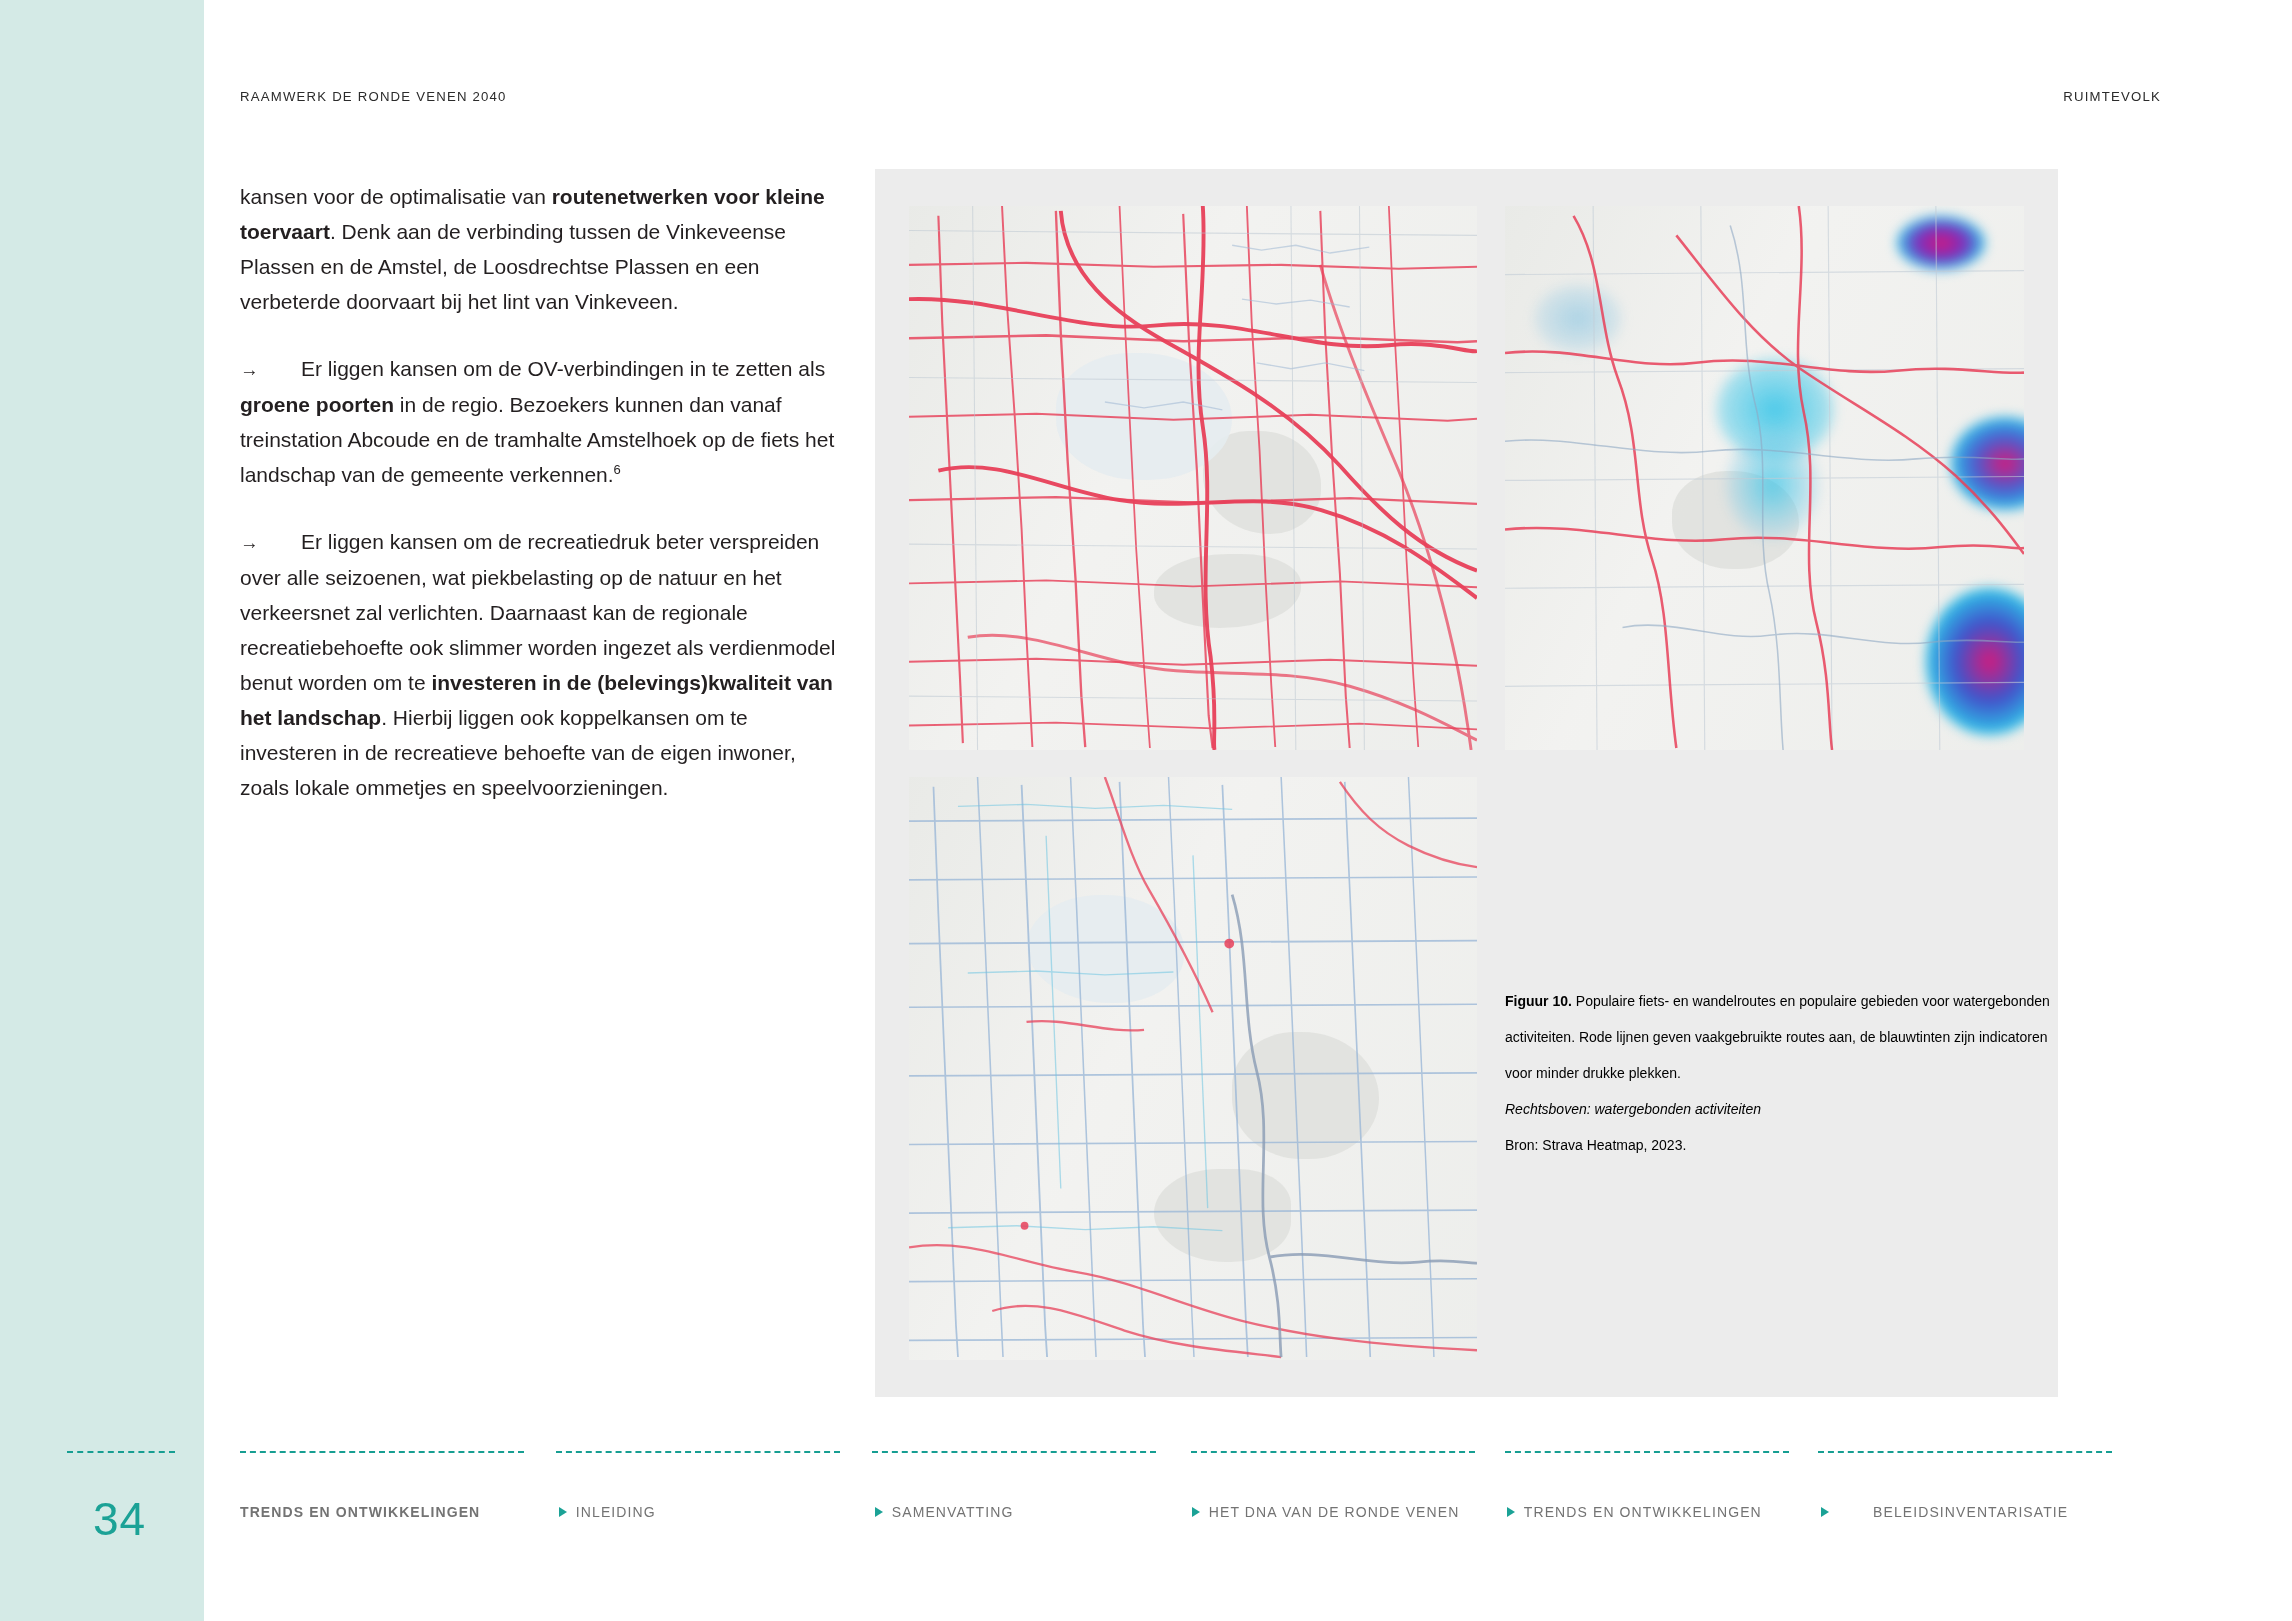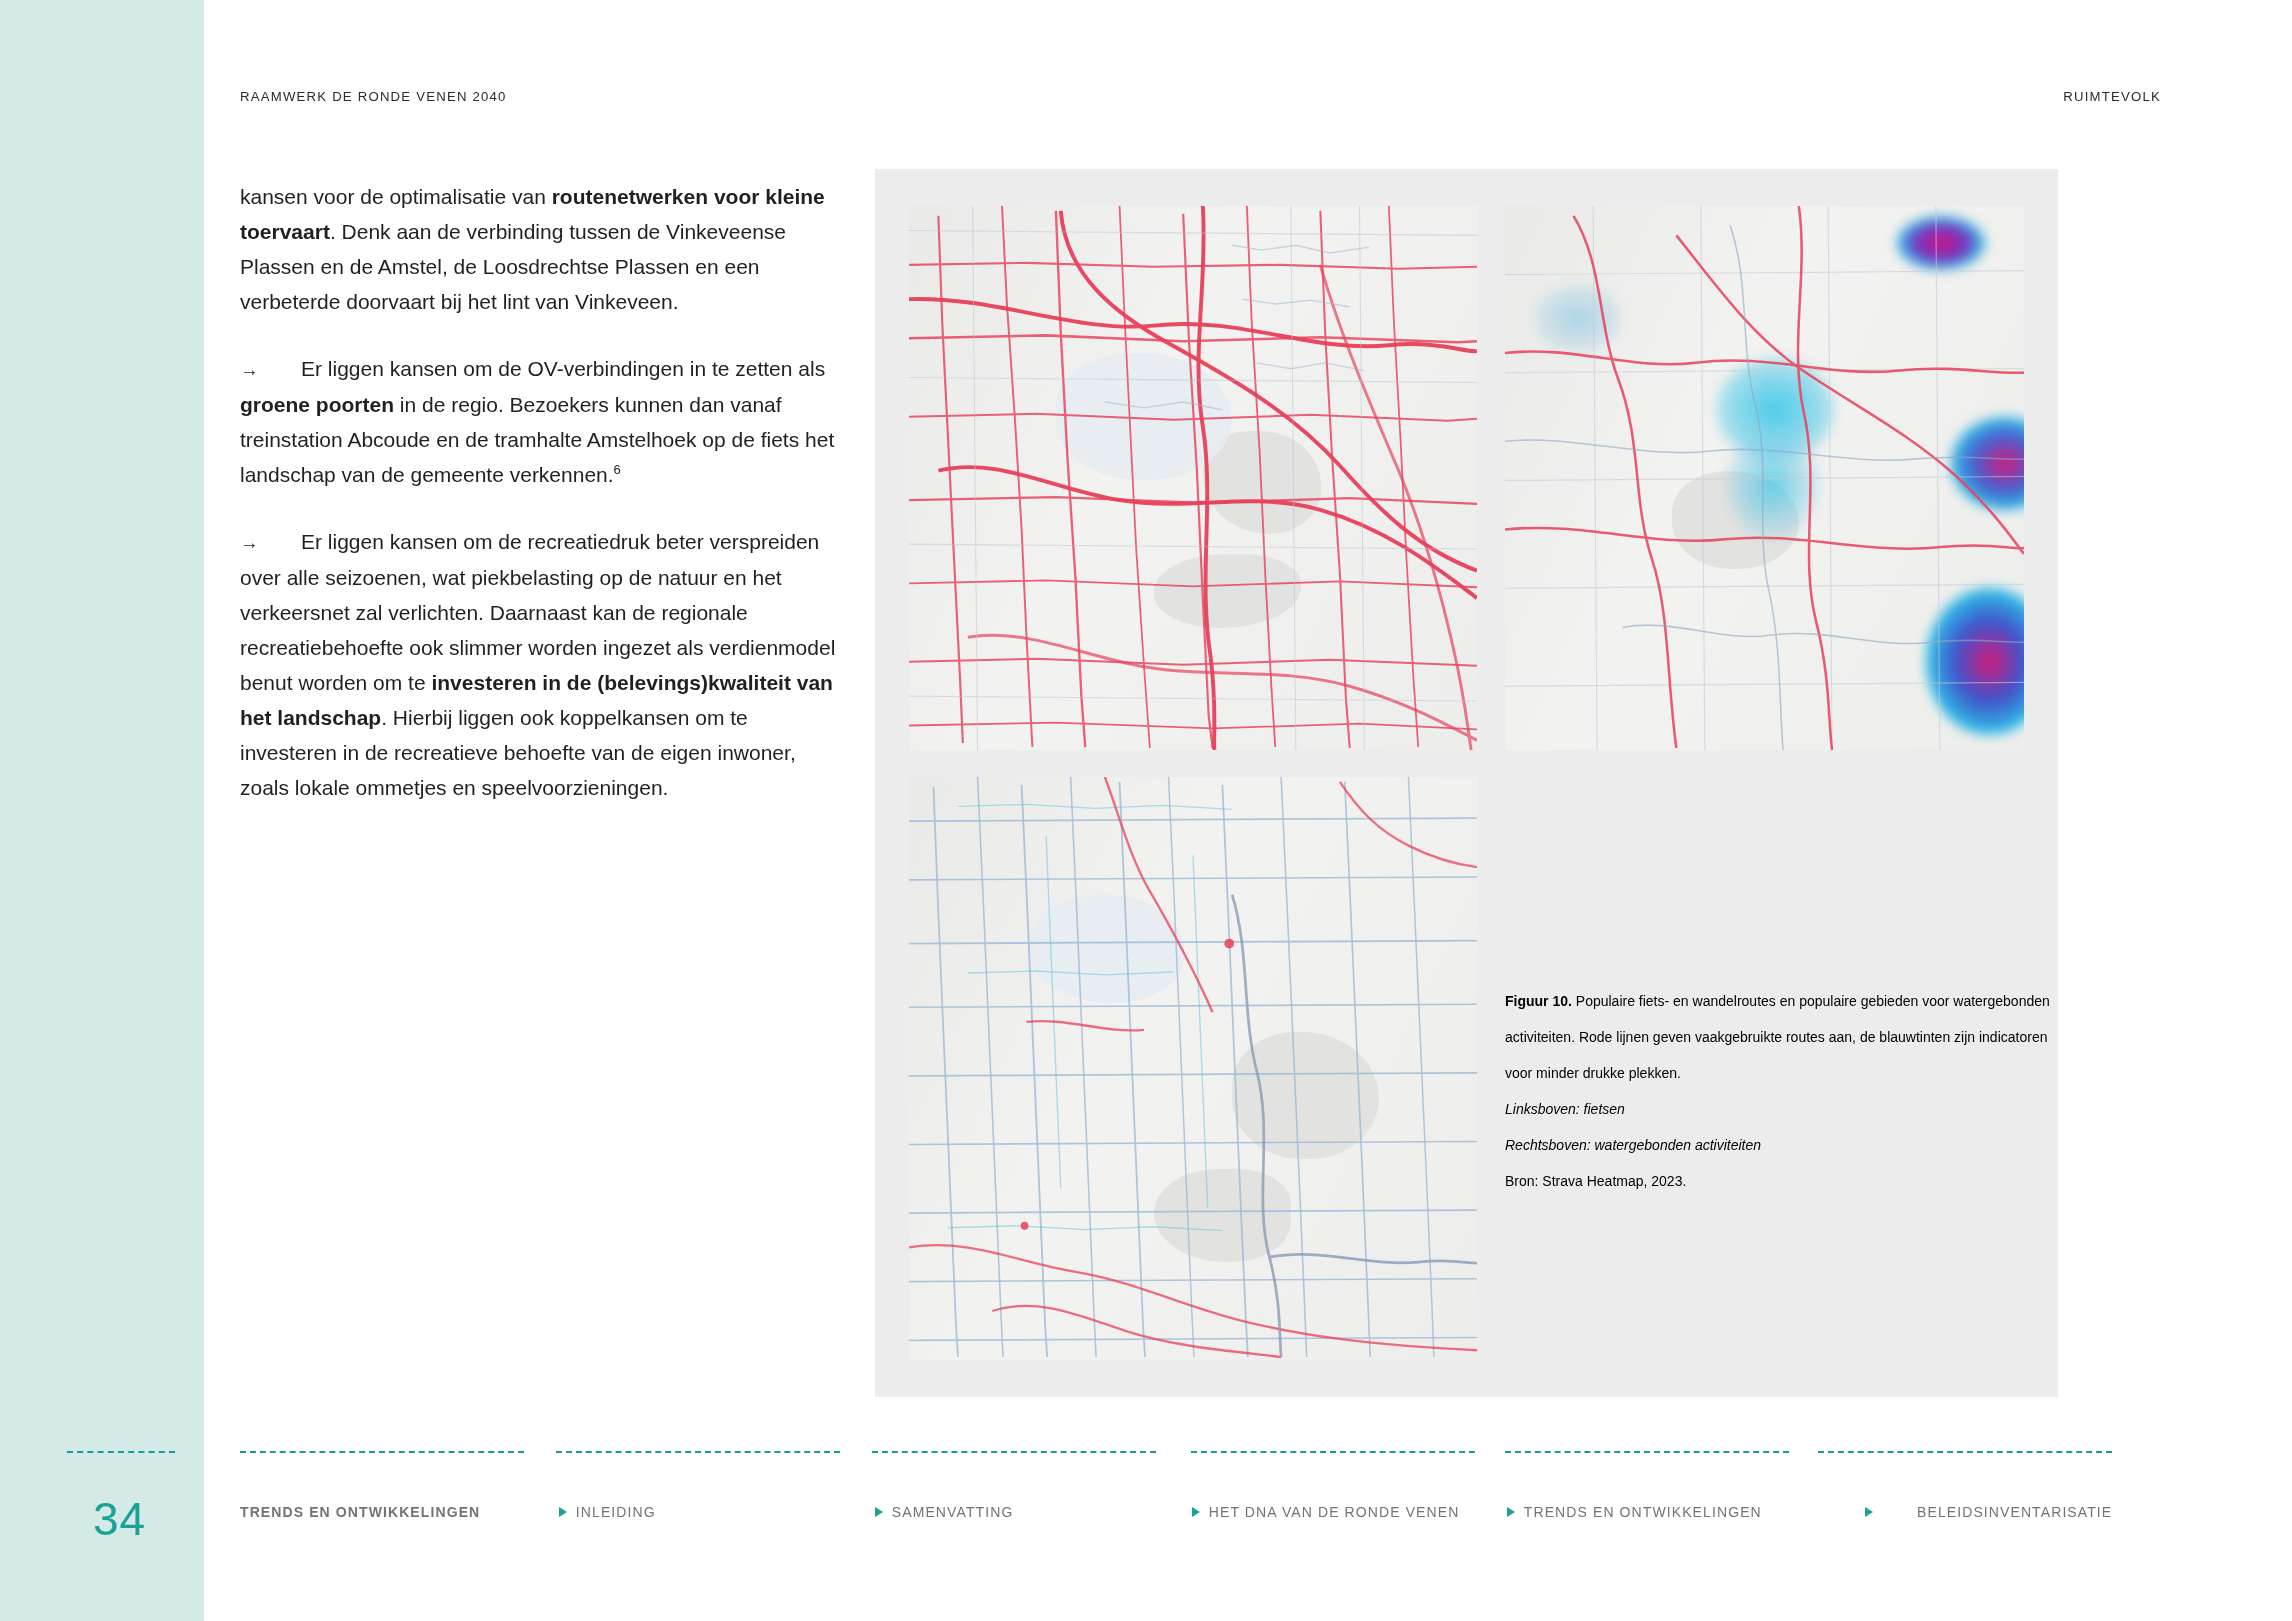--- a/index.html
+++ b/index.html
@@ -339,21 +339,20 @@
           <g fill="#e8415a" opacity="0.85">
             <circle cx="327" cy="170" r="5"></circle>
             <circle cx="118" cy="458" r="4"></circle>
           </g>
         </svg>
       </div>
     </div>
 
     <div class="caption">
       <div class="cap-main"><b>Figuur 10.</b><span> Populaire fiets- en wandelroutes en populaire gebieden voor watergebonden activiteiten. Rode lijnen geven vaakgebruikte routes aan, de blauwtinten zijn indicatoren voor minder drukke plekken.</span></div>
-      <span class="ital">Linksboven: fietsen</span>
       <span class="ital">Rechtsboven: watergebonden activiteiten</span>
       <span class="bron">Bron: Strava Heatmap, 2023.</span>
     </div>
 
   </div>
 
   <div class="footer">
     <div class="dash" style="left:67px;  width:108px;"></div>
     <div class="dash" style="left:240px; width:284px;"></div>
     <div class="dash" style="left:556px; width:284px;"></div>
@@ -382,19 +381,19 @@
   <div class="nav-item" style="left:1192px;">
     <span class="tri"></span>
     <span>HET DNA VAN DE RONDE VENEN</span>
   </div>
 
   <div class="nav-item" style="left:1507px;">
     <span class="tri"></span>
     <span>TRENDS EN ONTWIKKELINGEN</span>
   </div>
 
-  <div class="nav-item" style="left:1865px;gap:44px;">
+  <div class="nav-item" style="left:1821px;gap:44px;">
     <span class="tri"></span>
     <span>BELEIDSINVENTARISATIE</span>
   </div>
 
 </div>
 
 
 </body></html>

